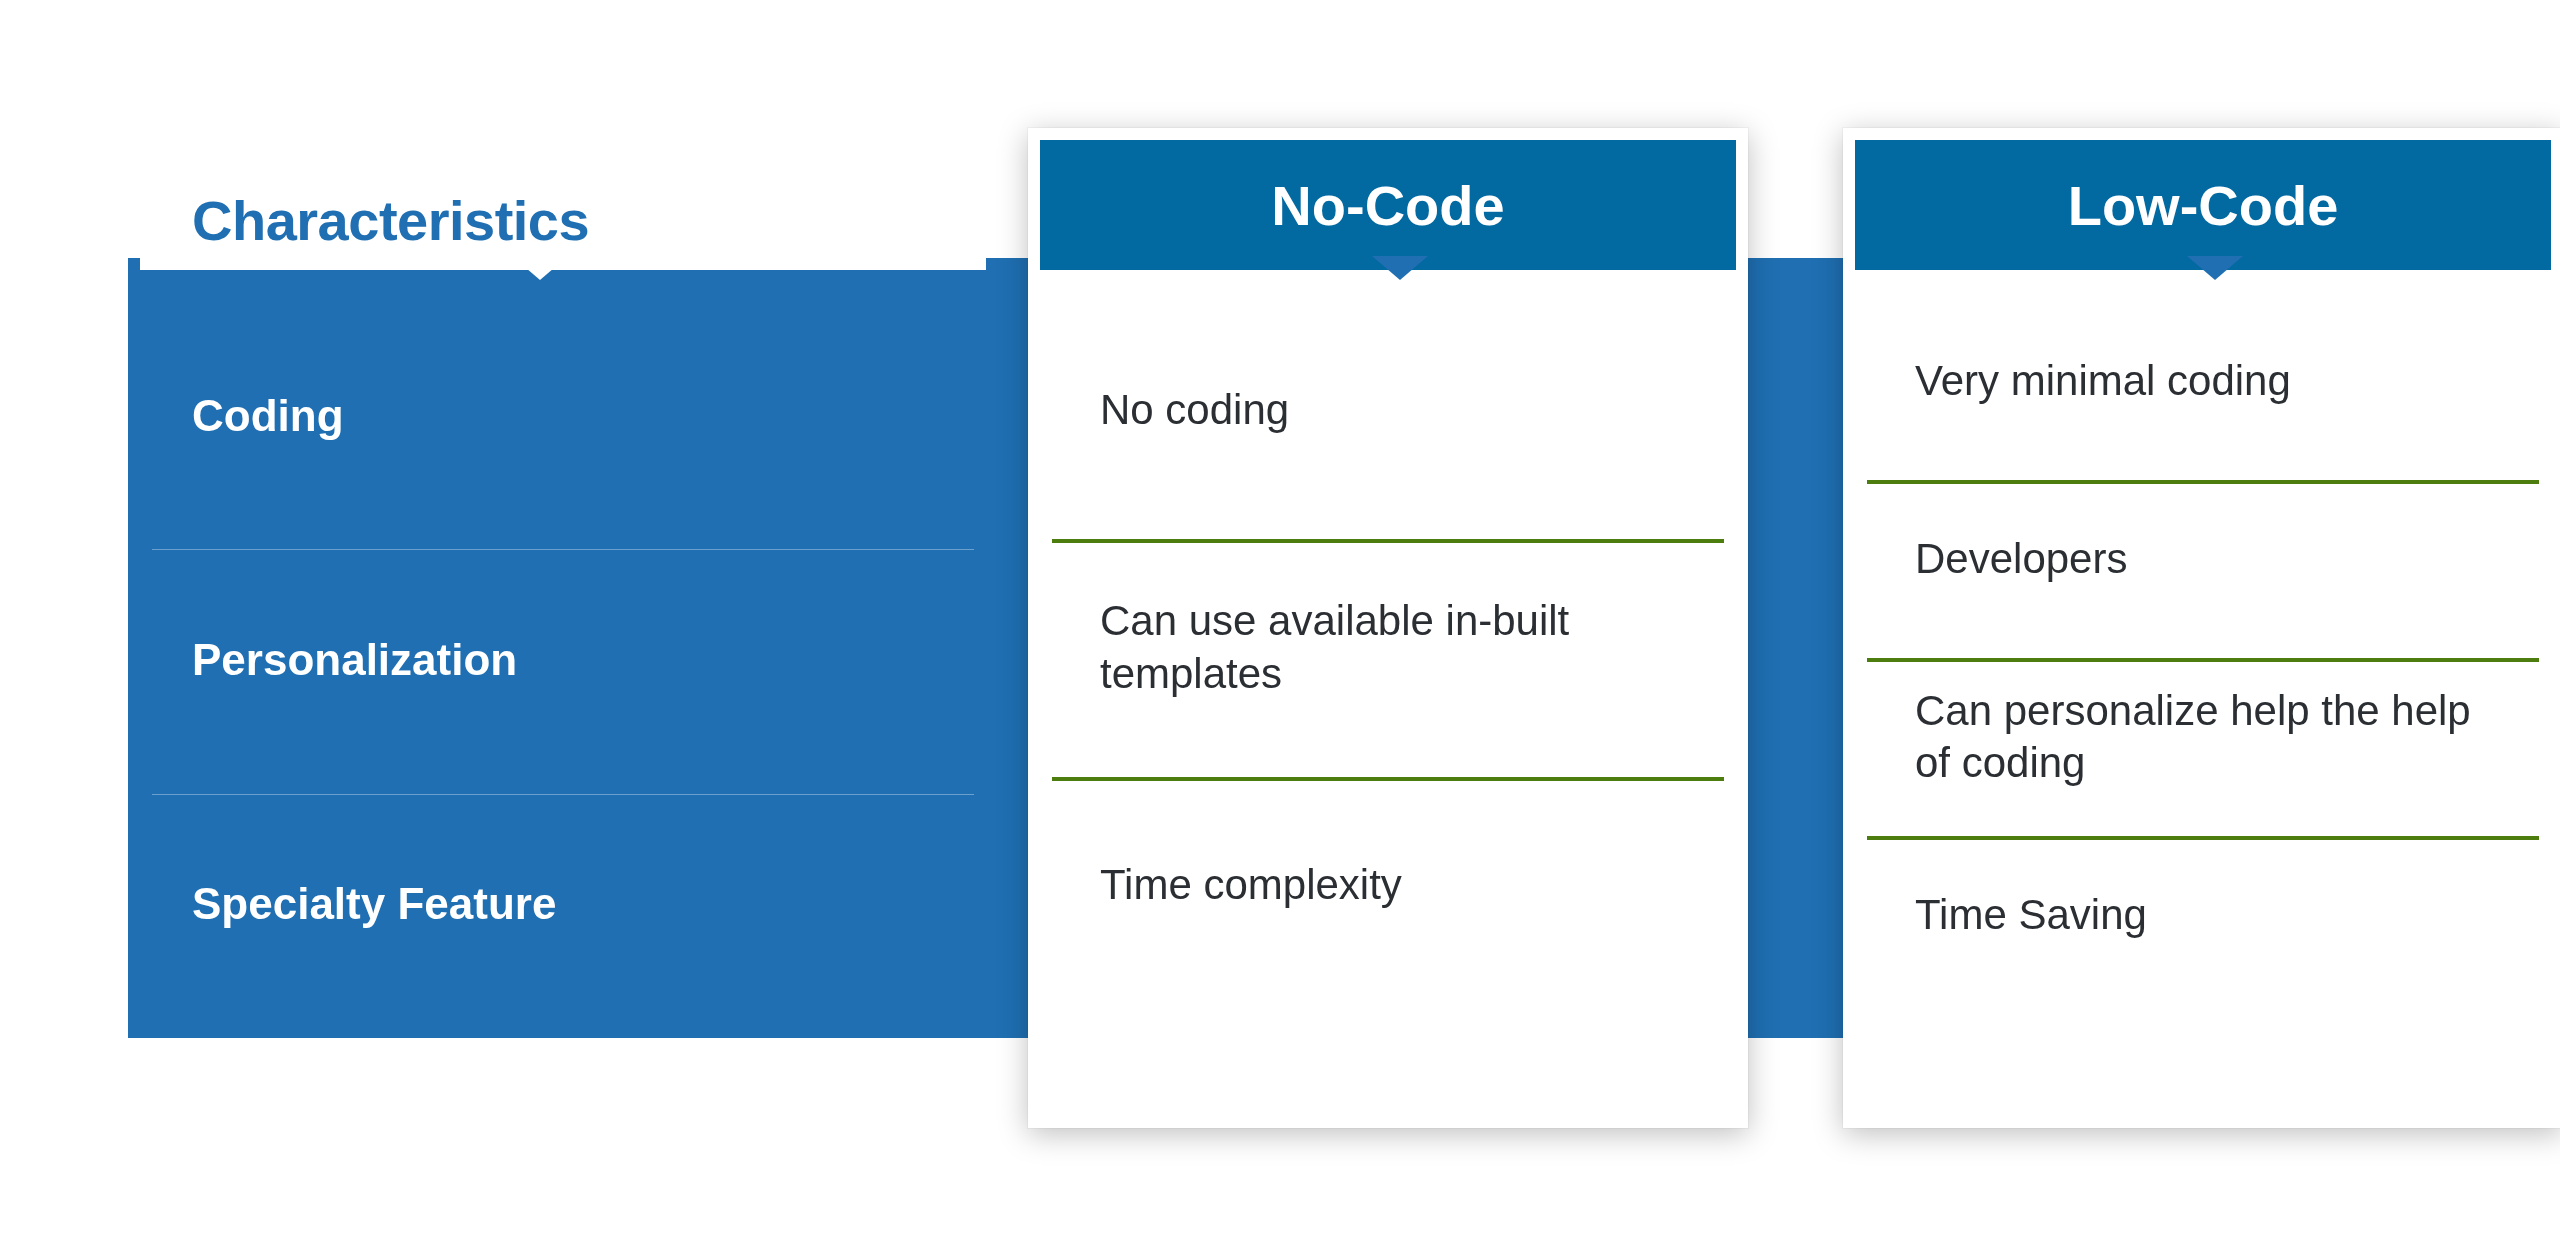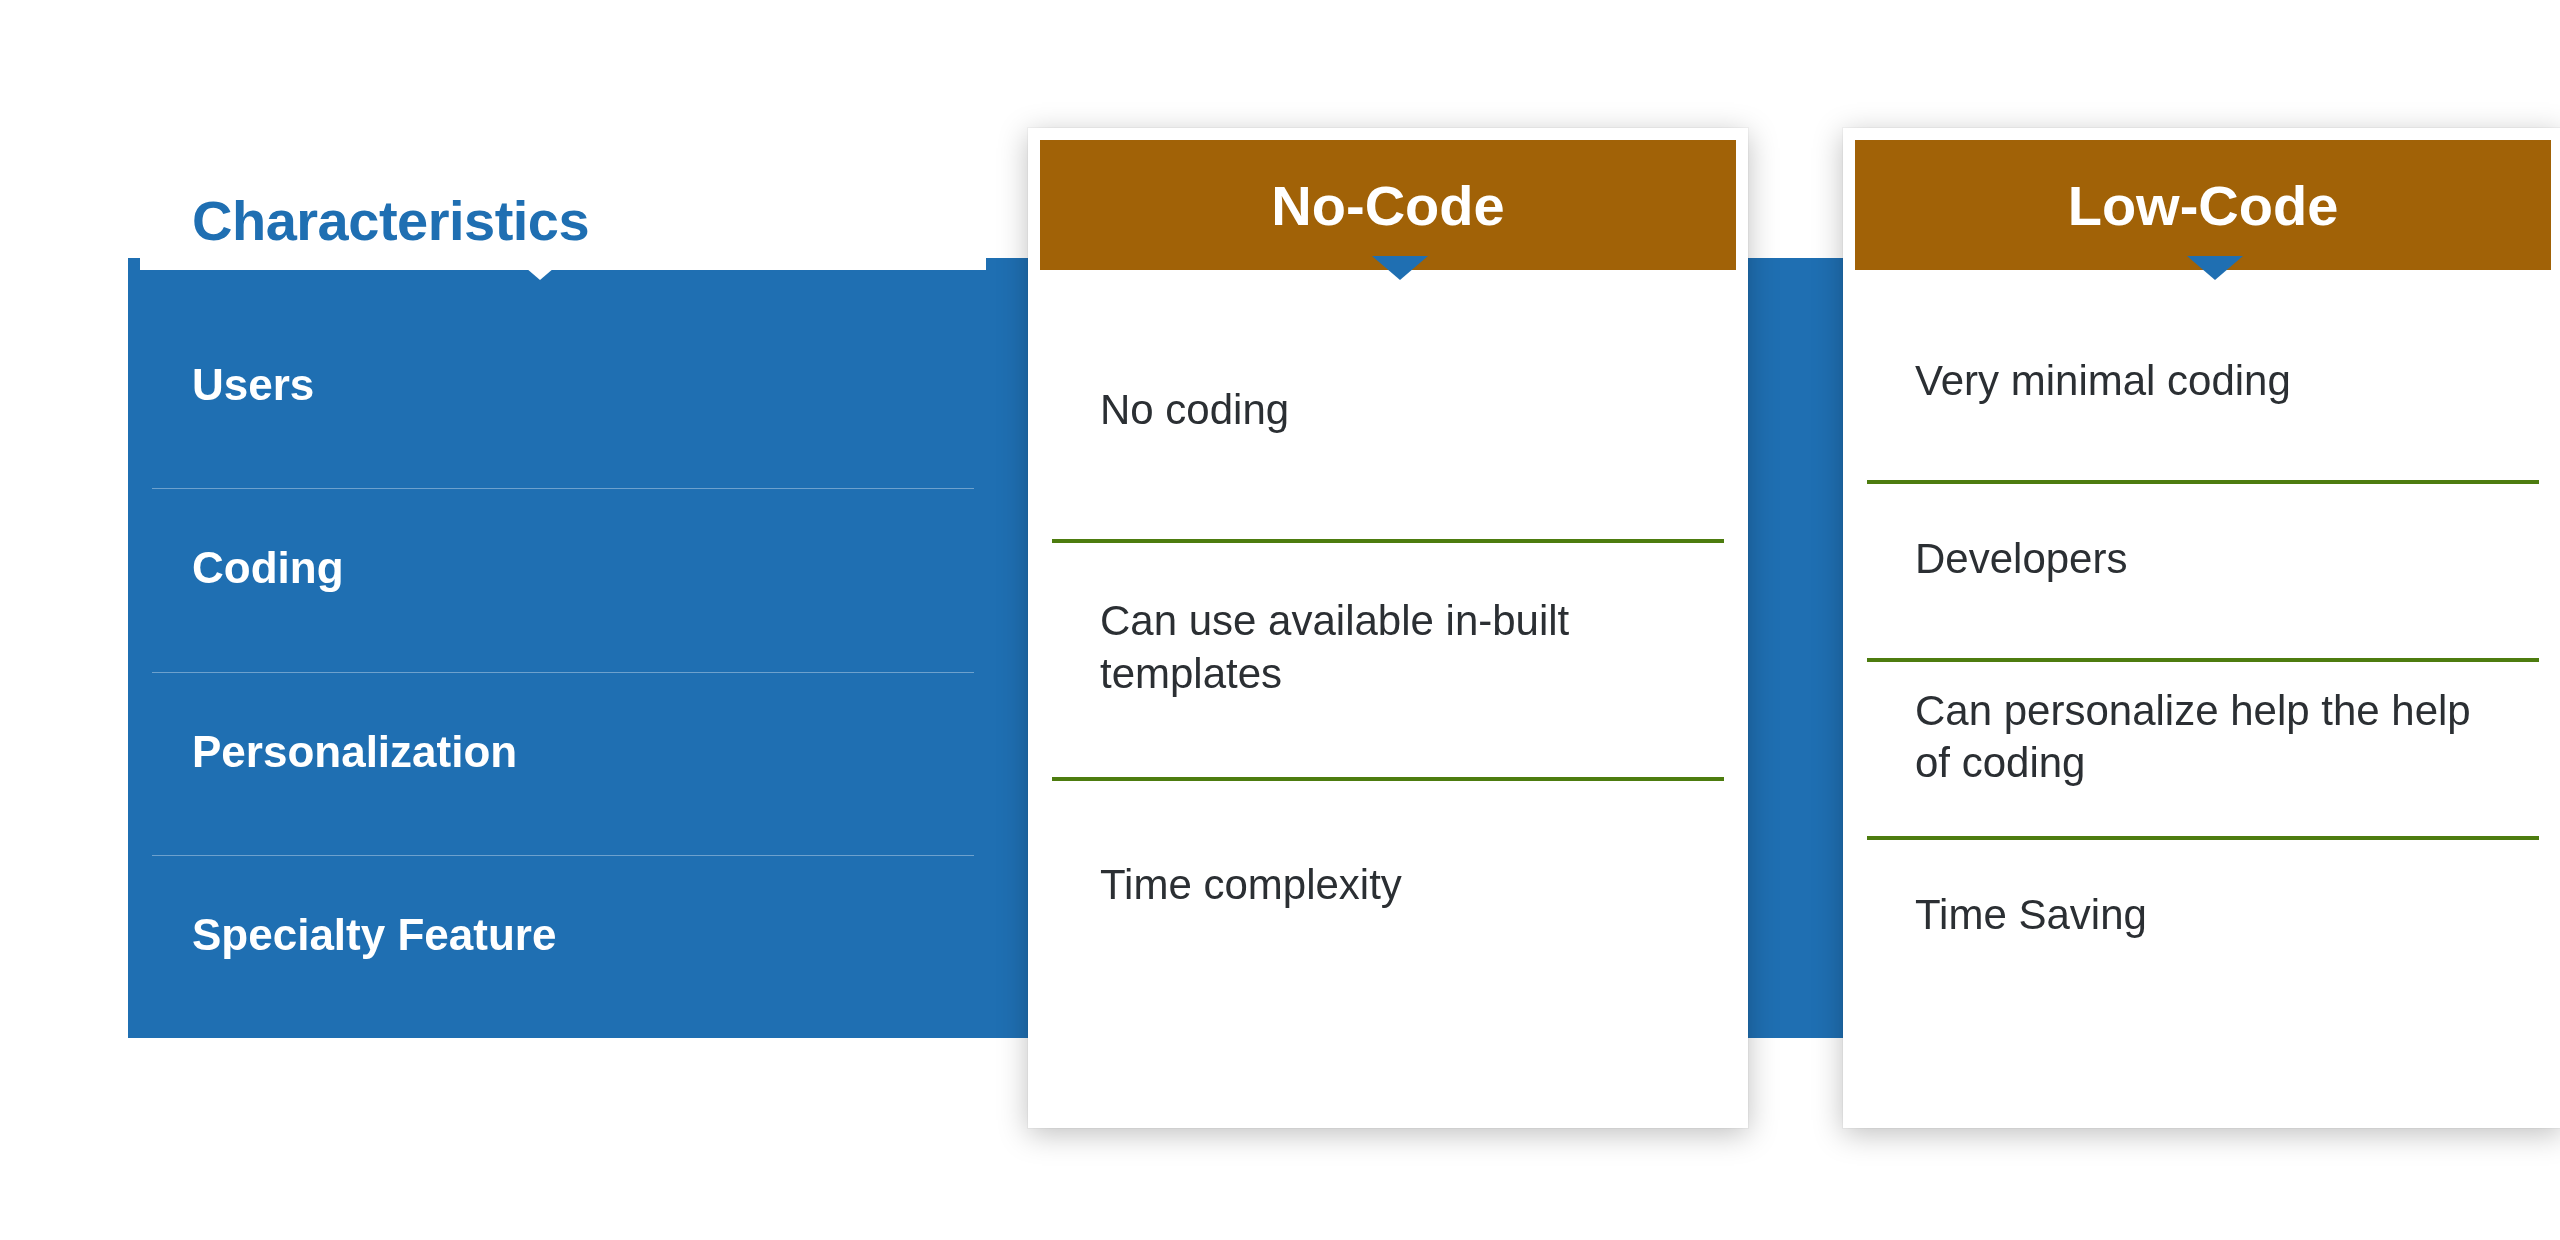--- a/index.html
+++ b/index.html
@@ -90,21 +90,21 @@
     background: #ffffff;
     box-shadow: 0 6px 28px rgba(0,0,0,0.25), 0 0 0 1px rgba(0,0,0,0.03);
     display: flex;
     flex-direction: column;
   }
   .card.nocode { left: 900px; }
   .card.lowcode { left: 1715px; }
 
   .card-header {
     height: 130px;
-    background: #a16207;
+    background: #0369a1;
     color: #ffffff;
     display: flex;
     align-items: center;
     justify-content: center;
     font-size: 56px;
     font-weight: 800;
     position: relative;
   }
   .card-header .pointer {
     position: absolute;
@@ -142,21 +142,20 @@
 <div class="stage">
 
   <div class="blue-backbar"></div>
 
   <div class="left-col">
     <div class="left-header">
       <span class="left-header-text">Characteristics</span>
       <span class="pointer"></span>
     </div>
     <div class="left-body">
-      <div class="left-cell">Users</div>
       <div class="left-cell">Coding</div>
       <div class="left-cell">Personalization</div>
       <div class="left-cell">Specialty Feature</div>
     </div>
   </div>
 
   <div class="card nocode">
     <div class="card-header">
       <span>No-Code</span>
       <span class="pointer"></span>

